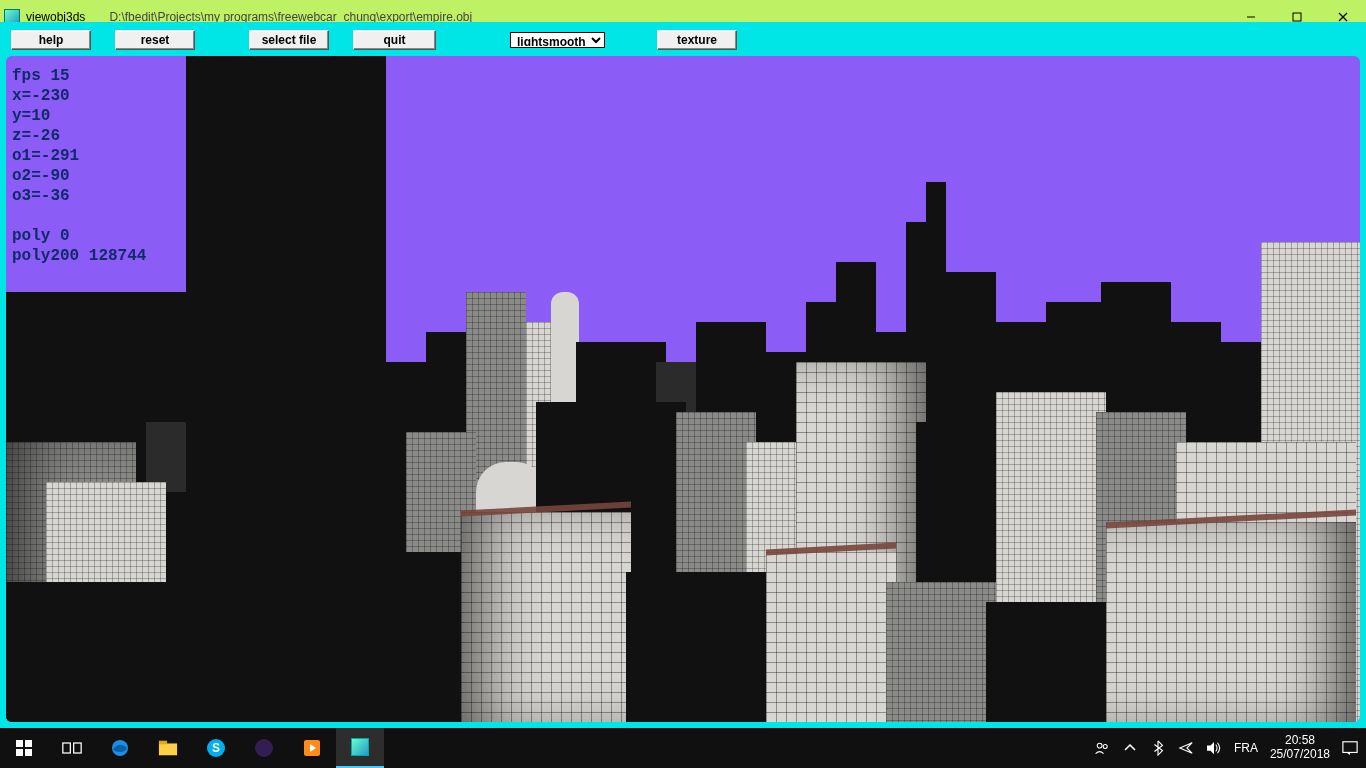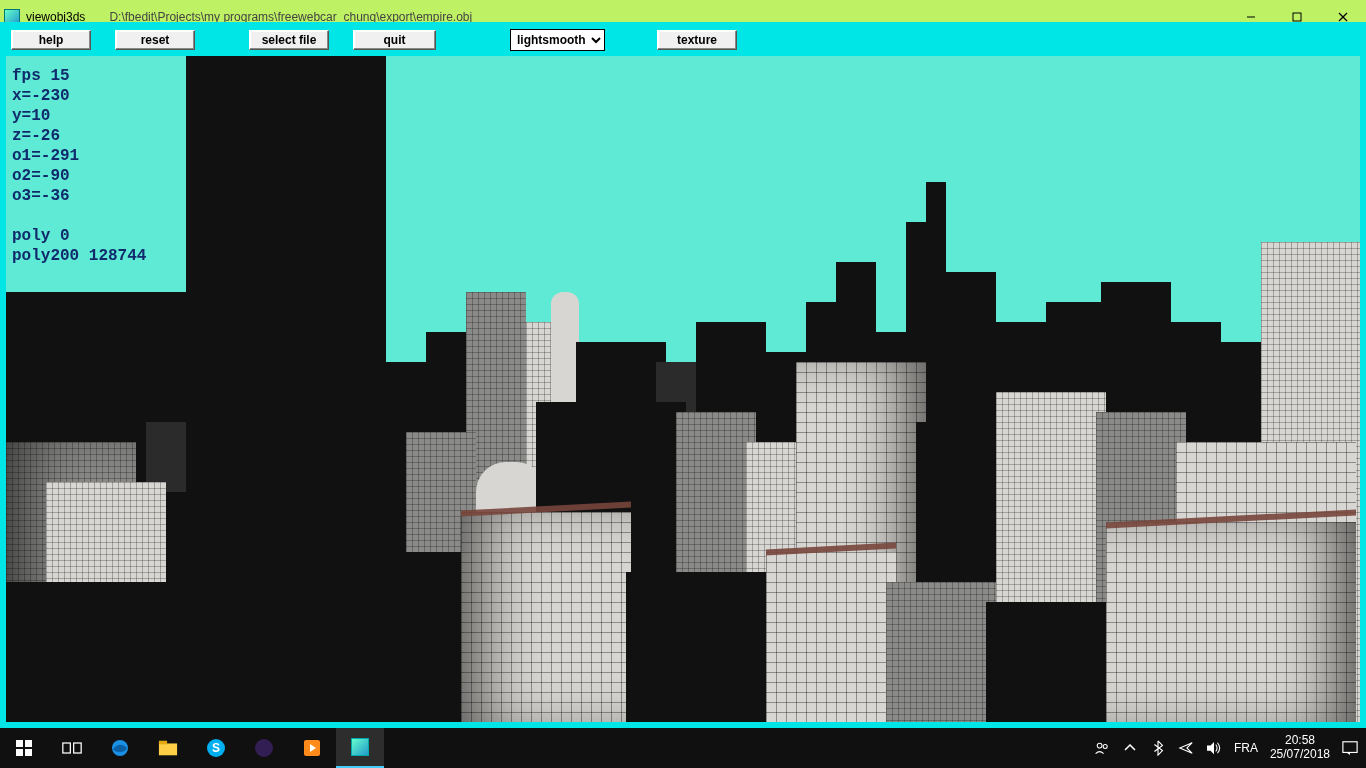--- a/index.html
+++ b/index.html
@@ -57,28 +57,29 @@
     padding:2px 0;
     width:80px;
     text-align:center;
     cursor:pointer;
   }
   select.shade {
     font: bold 12px Tahoma, sans-serif;
     background:#fff;
     border:1px solid #000;
     padding:1px 2px;
-    height:22px;
+    height:16px;
   }
   
   .viewport {
     position:absolute;
     top:34px; left:6px; right:6px; bottom:6px;
-    background:#5eead4; 
+    background:#8b5cf6; 
     overflow:hidden;
+    border-radius:6px;
   }
   .overlay {
     position:absolute;
     top:10px; left:6px;
     font: bold 16px "Courier New", monospace;
     color:#102a6b;
     line-height:1.25;
     white-space:pre;
     z-index:50;
   }

